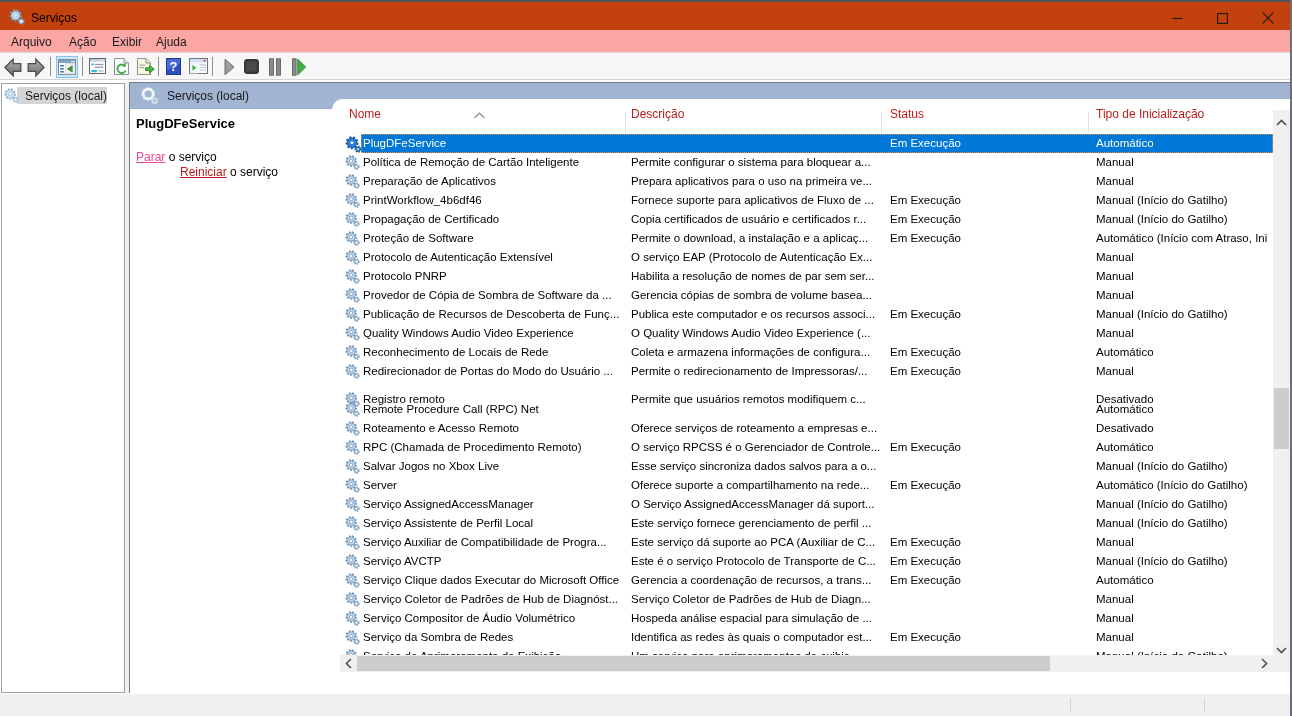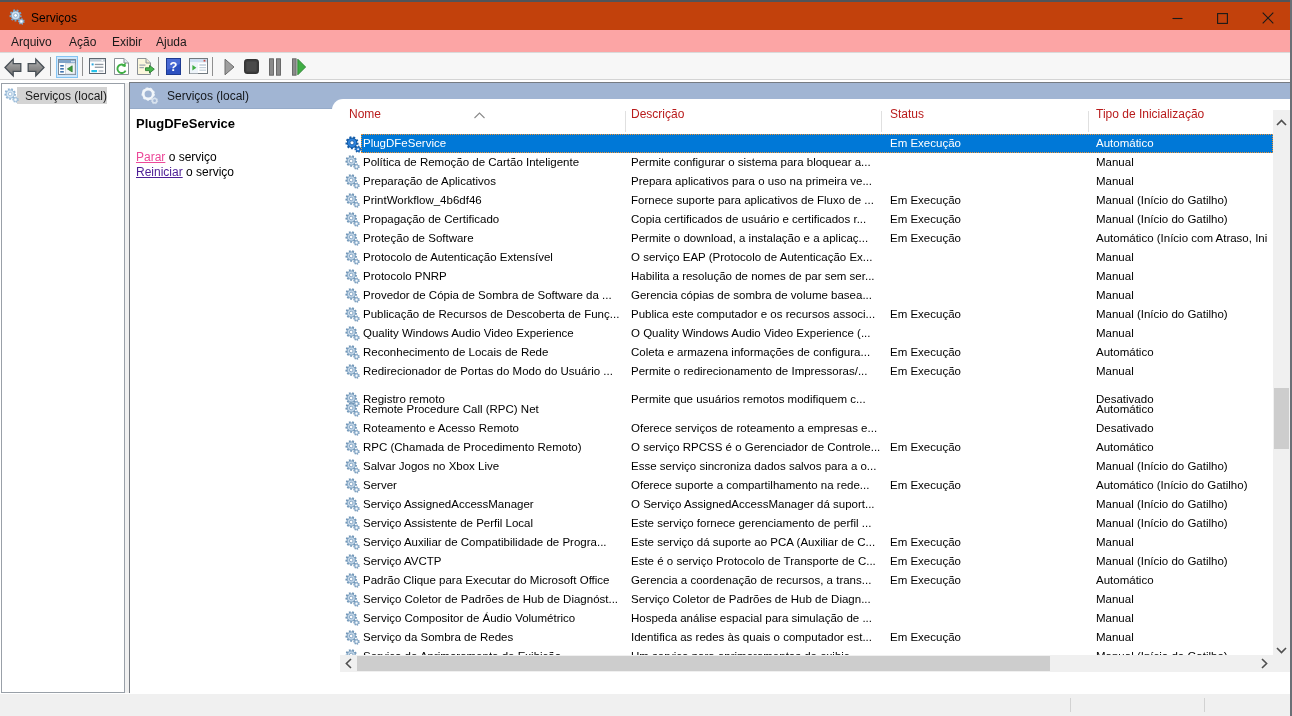--- a/index.html
+++ b/index.html
@@ -61,21 +61,21 @@
 #vthumb { position:absolute; left:1px; top:278px; width:15px; height:61px; background:#cdcdcd; }
 #hscroll { position:absolute; left:210px; top:572px; width:933px; height:17px; background:#f0f0f0; }
 #hthumb { position:absolute; left:17px; top:1px; width:693px; height:15px; background:#cdcdcd; }
 #corner { position:absolute; left:1143px; top:572px; width:17px; height:17px; background:#f0f0f0; }
 
 
 #infoname { position:absolute; left:6px; top:33px; font-weight:bold; font-size:13px; }
 #link1 { position:absolute; left:6px; top:67px; }
 #link2 { position:absolute; left:6px; top:82px; }
 a.lk1 { color:#ec4899; text-decoration:underline; }
-a.lk2 { color:#4c1d95; text-decoration:underline; }
+a.lk2 { color:#b91c1c; text-decoration:underline;margin-left:44px; }
 
 #tabstrip { position:absolute; left:0px; top:589px; width:1160px; height:22px; background:#f0f0f0; }
 
 #statusbar { left:0px; top:694px; width:1290px; height:22px; background:#f0f0f0; }
 .stsep { position:absolute; top:4px; width:1px; height:14px; background:#d2d2d2; }
 </style></head>
 <body>
 <div id="win">
 <div class="abs" id="topborder"></div>
 <div class="abs" id="titlebar">
@@ -617,21 +617,21 @@
 <span class="gi">
               <svg width="15" height="15" viewBox="0 0 16 16">
 <circle cx="6.6" cy="6.4" r="5.1" fill="none" stroke="#7096b8" stroke-width="2.1" stroke-dasharray="1.8 1.7"></circle>
 <circle cx="6.6" cy="6.4" r="4.4" fill="#c3d7e9" stroke="#7096b8" stroke-width="1"></circle>
 <circle cx="6.6" cy="6.4" r="1.9" fill="#ffffff" stroke="#7096b8" stroke-width="0.8"></circle>
 <circle cx="12.3" cy="12.4" r="2.6" fill="none" stroke="#7096b8" stroke-width="1.5" stroke-dasharray="1.2 1.2"></circle>
 <circle cx="12.3" cy="12.4" r="2.2" fill="#c3d7e9" stroke="#7096b8" stroke-width="0.8"></circle>
 <circle cx="12.3" cy="12.4" r="0.8" fill="#ffffff"></circle>
 </svg>
             </span>
-<span class="nm">Padrão Clique para Executar do Microsoft Office</span>
+<span class="nm">Serviço Clique dados Executar do Microsoft Office</span>
 <span class="ds">Gerencia a coordenação de recursos, a trans...</span>
 <span class="st">Em Execução</span>
 <span class="tp">Automático</span>
 </div>
 <div class="row" style="top:456px">
 <span class="gi">
               <svg width="15" height="15" viewBox="0 0 16 16">
 <circle cx="6.6" cy="6.4" r="5.1" fill="none" stroke="#7096b8" stroke-width="2.1" stroke-dasharray="1.8 1.7"></circle>
 <circle cx="6.6" cy="6.4" r="4.4" fill="#c3d7e9" stroke="#7096b8" stroke-width="1"></circle>
 <circle cx="6.6" cy="6.4" r="1.9" fill="#ffffff" stroke="#7096b8" stroke-width="0.8"></circle>

